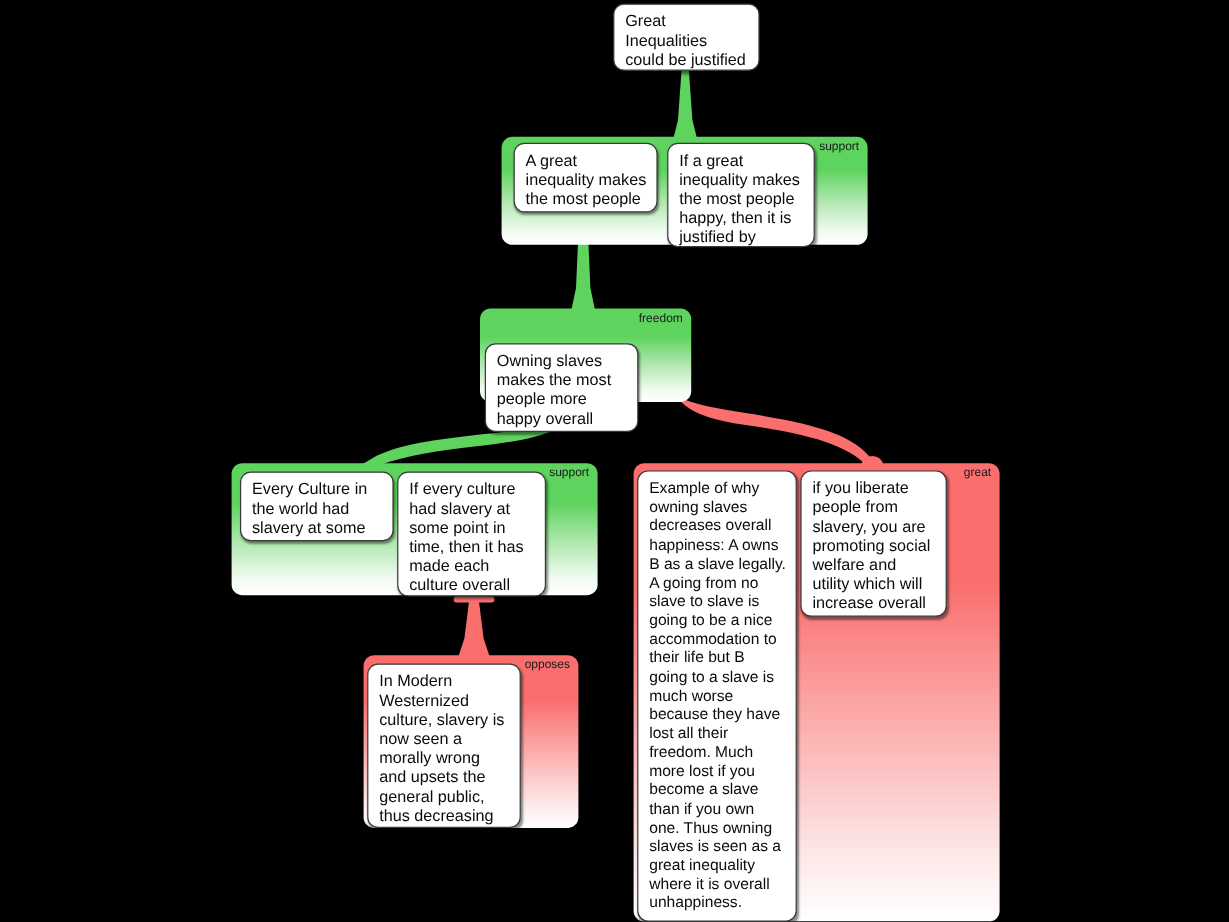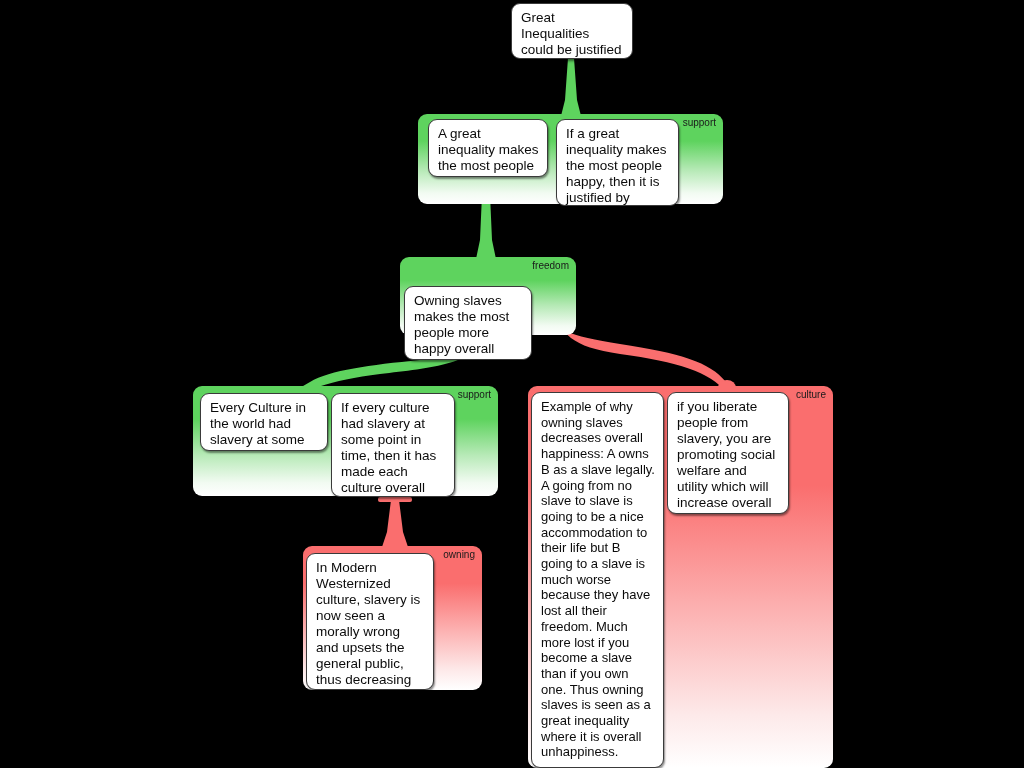--- a/index.html
+++ b/index.html
@@ -105,29 +105,29 @@
       <ellipse cx="727" cy="388" rx="9" ry="8" fill="#fa6e6e"></ellipse>
     </g>
 
     <g>
       <rect x="378" y="497" width="34" height="5" rx="2" fill="#fa6e6e"></rect>
       <path d="M 391 500 L 399 500 L 403 532 L 408 547 L 382 547 L 387 532 Z" fill="#fa6e6e"></path>
     </g>
   </svg>
 
   <div class="group red" style="left:528px; top:386px; width:305px; height:382px;">
-    <span class="group-label">culture</span>
+    <span class="group-label">great</span>
   </div>
 
   <div class="box" style="left:531px; top:392px; width:133px; height:376px; font-size:13px; line-height:15.7px;">Example of why owning slaves decreases overall happiness: A owns B as a slave legally. A going from no slave to slave is going to be a nice accommodation to their life but B going to a slave is much worse because they have lost all their freedom. Much more lost if you become a slave than if you own one. Thus owning slaves is seen as a great inequality where it is overall unhappiness.</div>
 
   <div class="box" style="left:667px; top:392px; width:122px; height:122px;">if you liberate people from slavery, you are promoting social welfare and utility which will increase overall happiness.</div>
 
   <div class="group red" style="left:303px; top:546px; width:179px; height:144px;">
-    <span class="group-label">owning</span>
+    <span class="group-label">opposes</span>
   </div>
 
   <div class="box" style="left:306px; top:553px; width:128px; height:137px;">In Modern Westernized culture, slavery is now seen a morally wrong and upsets the general public, thus decreasing the overall happiness</div>
 
   <div class="group green" style="left:193px; top:386px; width:305px; height:110px;">
     <span class="group-label">support</span>
   </div>
 
   <div class="box" style="left:200px; top:393px; width:128px; height:58px;">Every Culture in the world had slavery at some point</div>
 

